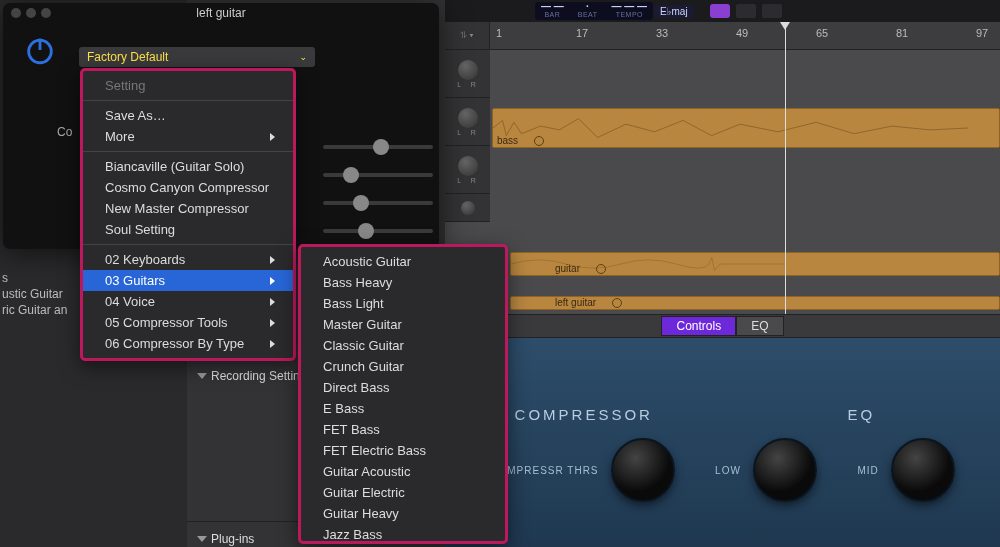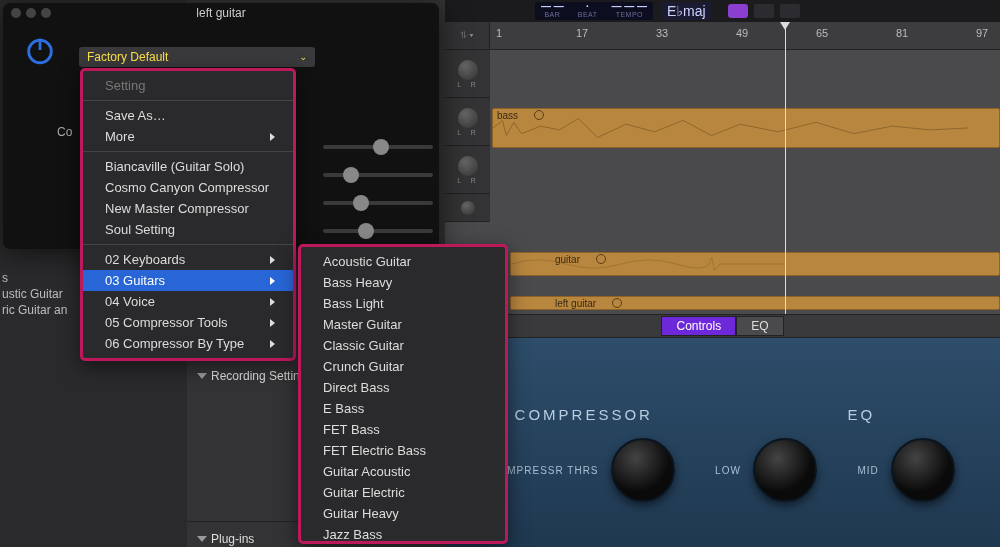--- a/index.html
+++ b/index.html
@@ -12,29 +12,29 @@
 .insp-row{display:flex;align-items:center;justify-content:flex-end;gap:6px;padding:4px 2px;color:#aaa}
 .insp-row label{flex:1;text-align:right}
 .mini-knob{width:16px;height:16px;border-radius:50%;background:#555}
 .disclose{width:0;height:0;border-left:5px solid transparent;border-right:5px solid transparent;border-top:6px solid #999;display:inline-block}
 .timeline{position:absolute;left:445px;top:0;right:0;height:547px;background:#4a4a4c}
 .transport{position:absolute;top:0;left:0;right:0;height:22px;background:#1b1b1d;display:flex;align-items:center;color:#9ad;font-size:10px}
 .transport-box{background:#0d0d20;border-radius:3px;padding:1px 6px;margin-left:90px;display:flex;gap:14px;align-items:center;height:18px}
 .transport-seg{display:flex;flex-direction:column;align-items:center;line-height:8px}
 .transport-seg .big{color:#cfd4ff;font-size:10px;font-weight:600}
 .transport-seg .lab{color:#6a6e9a;font-size:7px;letter-spacing:.5px}
-.key-chip{background:#1a1a30;color:#cfd4ff;font-size:14px;padding:1px 6px;border-radius:3px;margin-left:8px}
+.key-chip{background:#1a1a30;color:#cfd4ff;font-size:10px;padding:1px 6px;border-radius:3px;margin-left:1px}
 .pill{background:#8a3fd0;width:20px;height:14px;border-radius:3px;margin-left:16px}
 .icon-btn{width:20px;height:14px;border-radius:2px;background:#2c2c30;margin-left:6px}
 .ruler{position:absolute;top:22px;left:0;right:0;height:28px;background:#3d3d3f;border-bottom:1px solid #222;display:flex;color:#bbb;font-size:11px}
 .ruler-left{width:45px;height:100%;background:#333335;border-right:1px solid #222;display:flex;align-items:center;justify-content:center}
 .ruler-nums{position:relative;flex:1}
 .ruler-num{position:absolute;top:5px}
 .region-row{position:absolute;left:45px;right:0;height:22px}
-.region{position:absolute;top:0;height:100%;background:#b8863f;border:1px solid #8f6226;border-radius:2px;color:#3a2a10;font-size:10px;padding:1px 4px;display:flex;align-items:flex-start;gap:16px;overflow:hidden}
+.region{position:absolute;top:0;height:100%;background:#b8863f;border:1px solid #8f6226;border-radius:2px;color:#3a2a10;font-size:10px;padding:1px 4px;display:flex;align-items:flex-end;gap:16px;overflow:hidden}
 .region.thin{height:14px}
 .wave{position:absolute;left:0;right:0;top:0;height:100%;opacity:.55}
 .loop-ico{width:10px;height:10px;border:1.5px solid #5a4015;border-radius:50%;flex:none}
 .row-head{position:absolute;left:0;width:45px;height:48px;background:#333335;border-bottom:1px solid #222;display:flex;flex-direction:column;align-items:center;justify-content:center;gap:1px}
 .row-knob{width:20px;height:20px;border-radius:50%;background:radial-gradient(circle at 35% 30%,#666,#333)}
 .lr{font-size:7px;color:#888;letter-spacing:2px}
 .playhead{position:absolute;top:22px;bottom:0;width:1px;background:#ddd}
 .playhead::before{content:"";position:absolute;top:0;left:-5px;border-left:5px solid transparent;border-right:5px solid transparent;border-top:8px solid #ddd}
 .tabs{position:absolute;top:314px;left:0;right:0;height:24px;background:#3a3a3c;display:flex;align-items:center;justify-content:center;gap:0;border-top:1px solid #222;border-bottom:1px solid #222}
 .tab{padding:2px 14px;font-size:12px;color:#ddd;background:#4a4a4c;border:1px solid #222}

